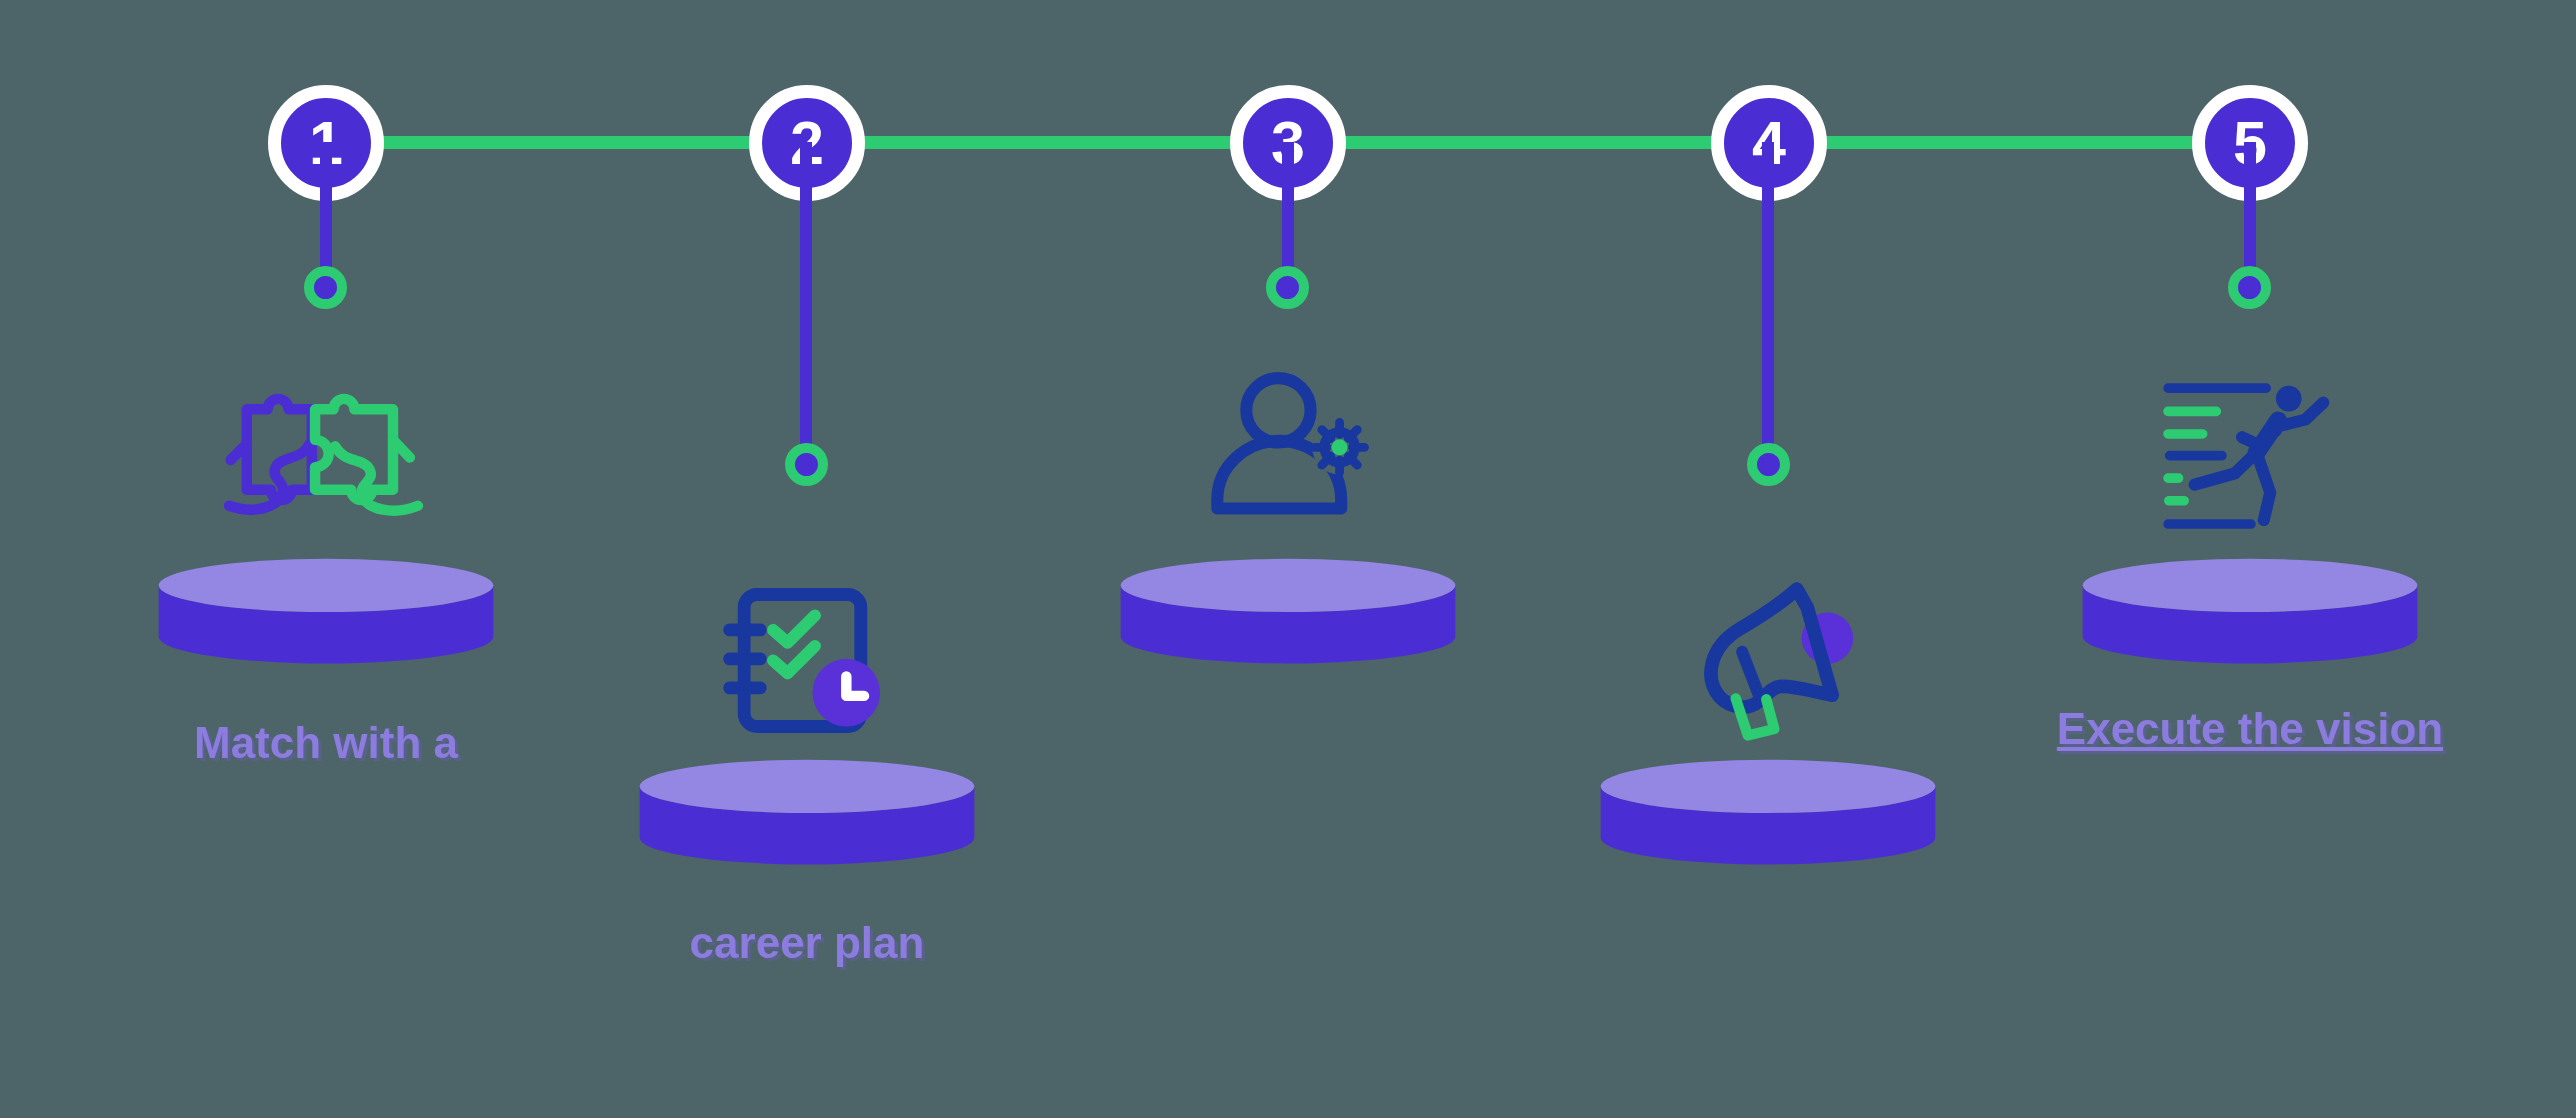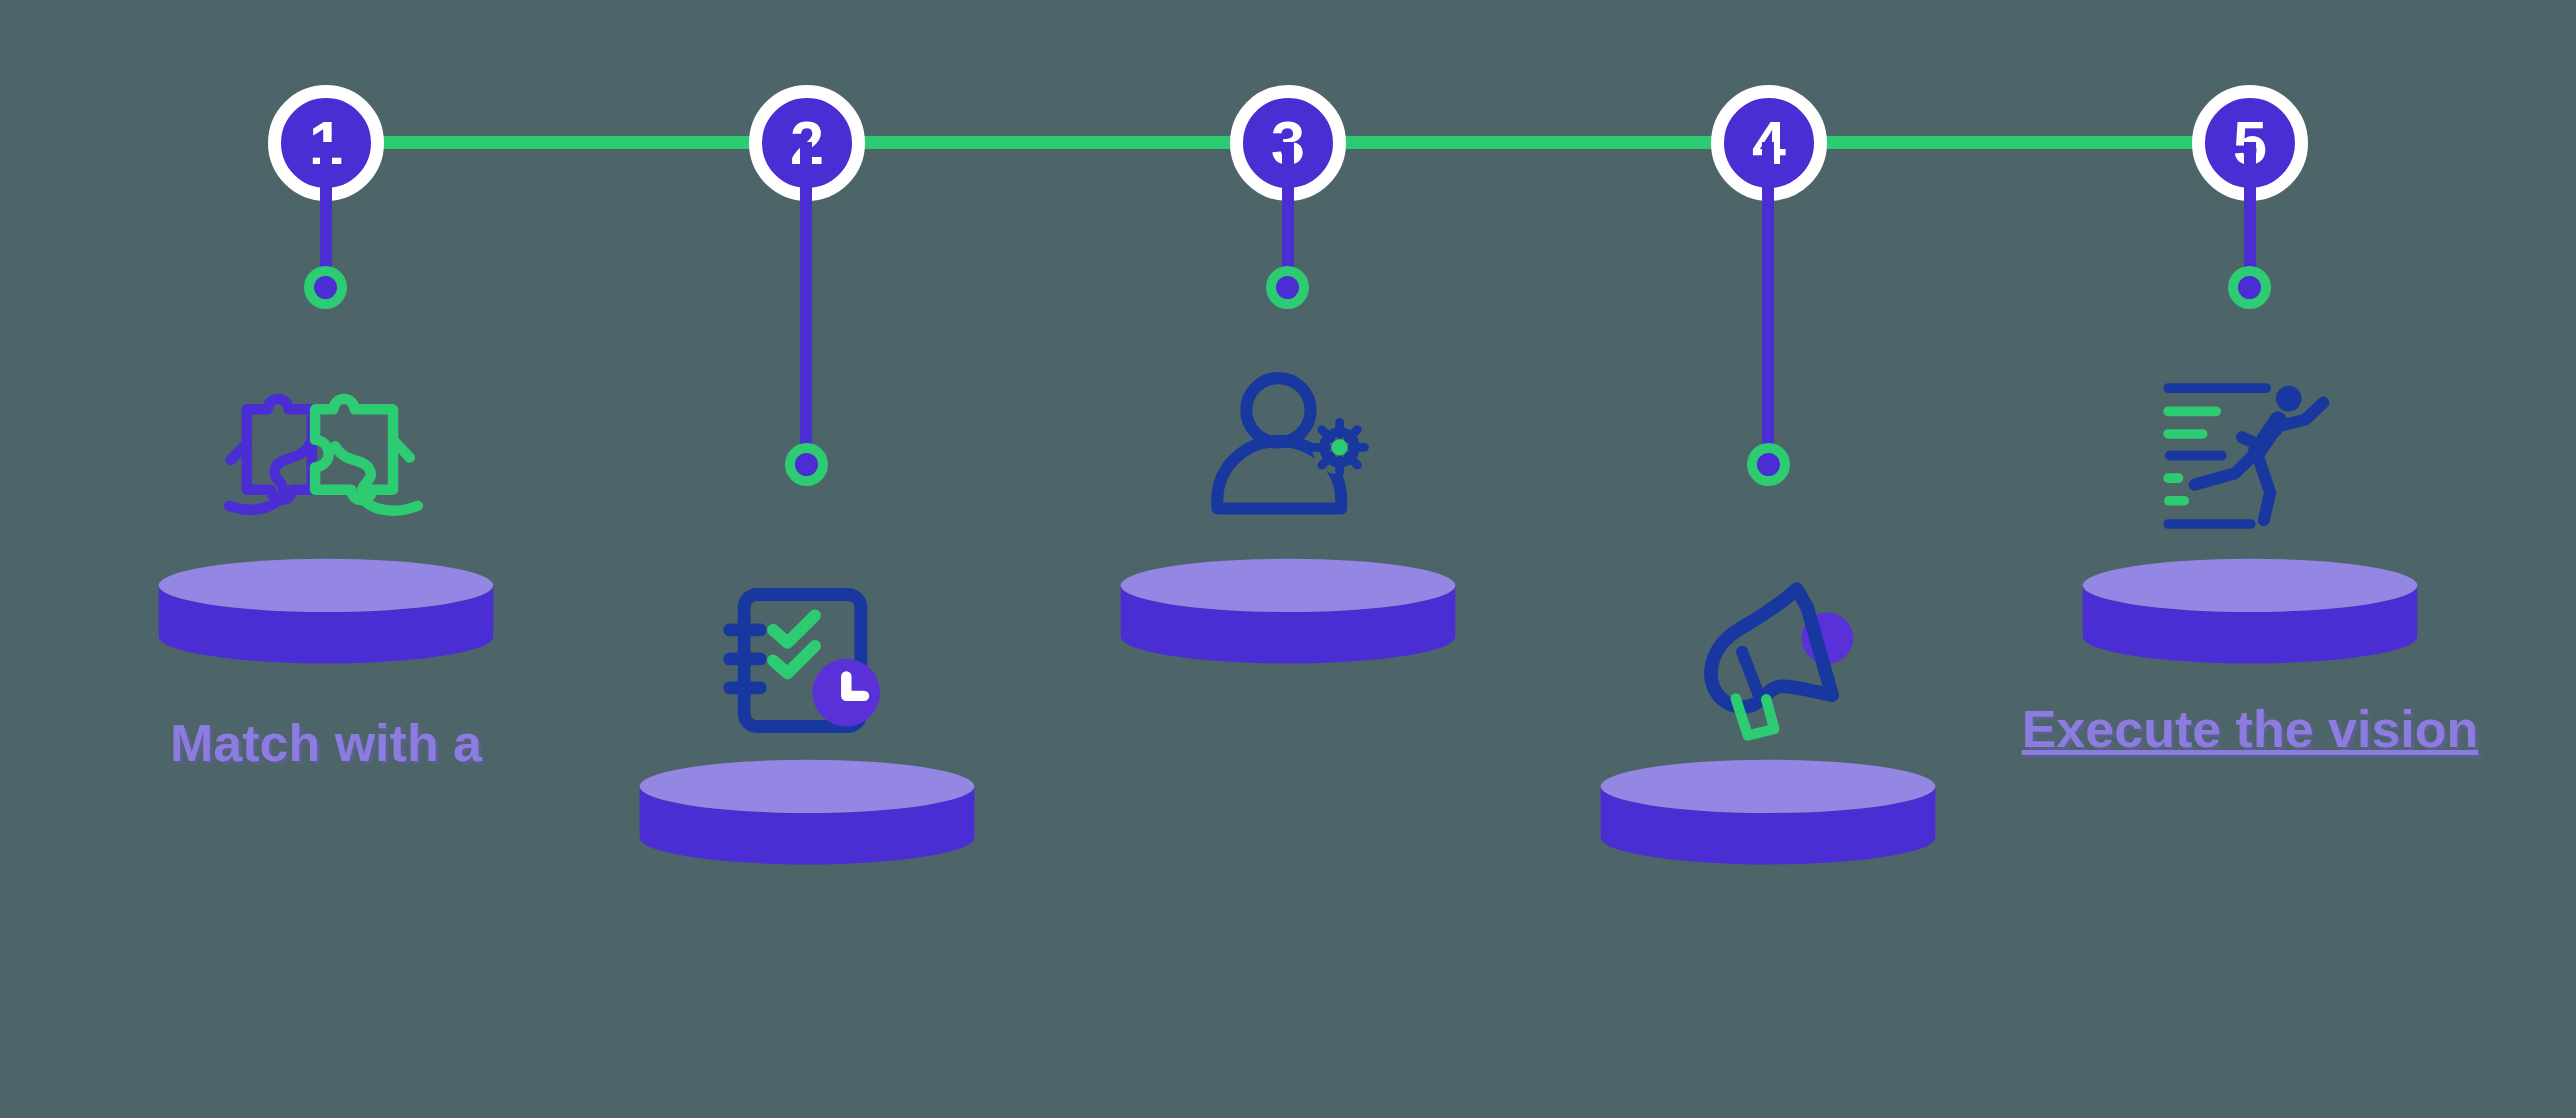--- a/index.html
+++ b/index.html
@@ -35,21 +35,21 @@
     position:absolute;width:12px;background:var(--primary-purple);z-index:3;
   }
   .donut{
     position:absolute;width:43px;height:43px;box-sizing:border-box;
     border:10.5px solid var(--green);background:var(--primary-purple);
     border-radius:50%;z-index:4;
   }
   .icon,.podium{position:absolute;z-index:1;}
   .label{
     position:absolute;width:564px;text-align:center;z-index:1;
-    color:var(--text-purple);font-weight:bold;font-size:52px;line-height:56px;
+    color:var(--text-purple);font-weight:bold;font-size:44px;line-height:56px;
     text-shadow:3.2px 3.2px 0 rgba(110,92,196,0.35);
   }
   
   .ln{fill:none;stroke-linecap:round;stroke-linejoin:round;}
   .sn{stroke:var(--navy);}
   .sg{stroke:var(--green);}
   .sp{stroke:var(--primary-purple);}
   .swh{stroke:#ffffff;}
   .fn{fill:var(--navy);}
   .fg{fill:var(--green);}
@@ -99,20 +99,21 @@
       <path class="ln sn" stroke-width="16" d="M12,52 H50 M12,88 H50 M12,124 H50"></path>
       <path class="ln sg" stroke-width="15" d="M66,52 L84,68 L118,34 M66,90 L84,106 L118,72"></path>
       <circle class="fbp" cx="157" cy="130" r="42"></circle>
       <path class="ln swh" stroke-width="13" d="M157,110 V134 H179"></path>
     </svg>
     <svg class="podium" style="left:630px;top:758px;" width="354" height="109" viewBox="0 0 440 135">
       <path class="fp" d="M12,35 L12,99 A208,33 0 0 0 428,99 L428,35 A208,33 0 0 1 12,35 Z"></path>
       <ellipse class="flp" cx="220" cy="35" rx="208" ry="33"></ellipse>
     </svg>
     <div class="label" style="left:525px;top:915px;">
+      <div>career plan</div>
     </div>
   </section>
 
   <section>
     <div class="vline" style="left:1282px;top:142px;height:145px;"></div>
     <div class="donut" style="left:1266px;top:266px;"></div>
     <div class="node" style="left:1230px;top:85px;">
       <span>3</span>
     </div>
     <svg class="icon" style="left:1198px;top:370px;" width="185" height="145" viewBox="0 0 230 180">

